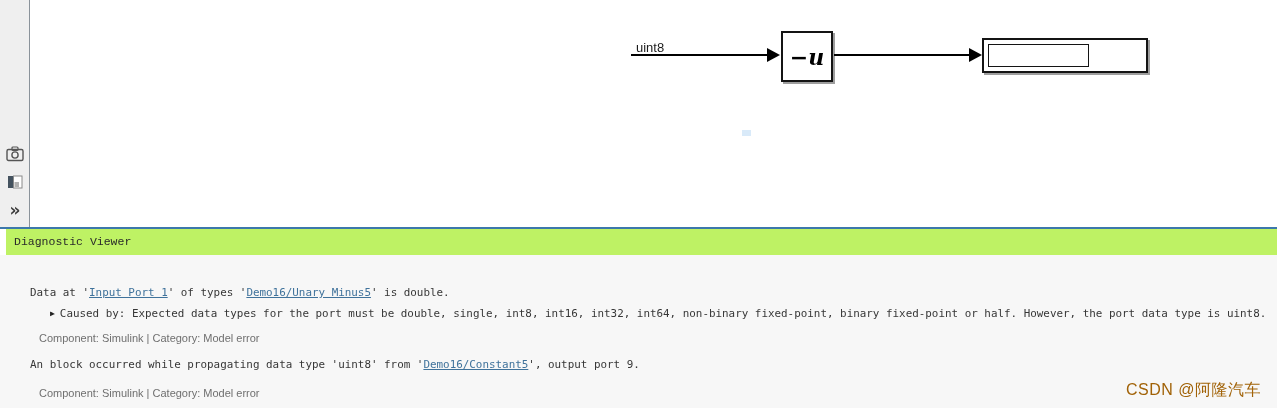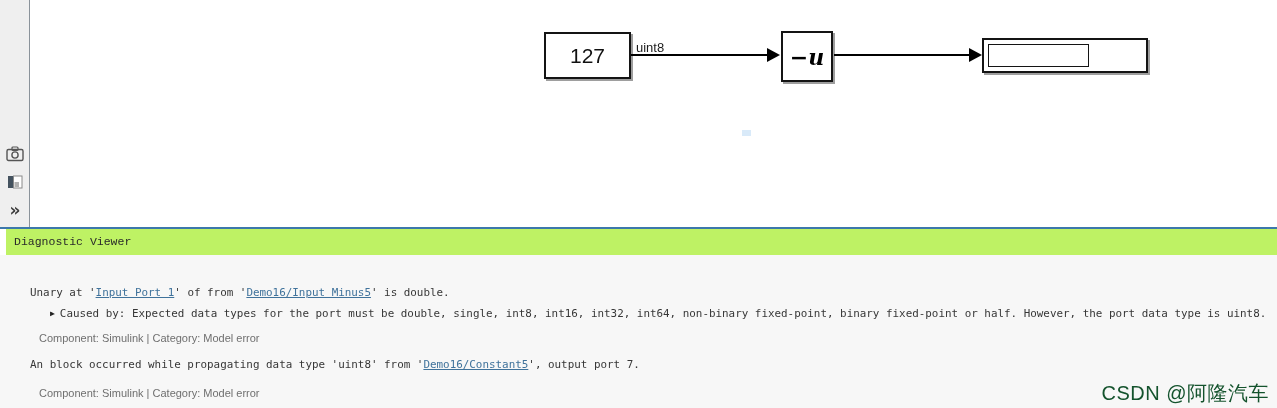--- a/index.html
+++ b/index.html
@@ -100,34 +100,31 @@
     position: absolute; left: 30px; white-space: nowrap;
     font-family: "Liberation Sans", sans-serif; font-size: 11px; color: #6f6f6f; margin-left: 9px;
   }
   .l-msg1   { top: 286px; }
   .l-cause1 { top: 307px; padding-left: 20px; }
   .l-meta1  { top: 332px; }
   .l-msg2   { top: 358px; }
   .l-meta2  { top: 387px; }
 
   .watermark {
-    position: absolute; right: 8px; top: 380px;
-    font-size: 20px; color: #14532d; letter-spacing: 0.5px;
+    position: absolute; right: 16px; top: 380px;
+    font-size: 16px; color: #a16207; letter-spacing: 0.5px;
     font-family: "Liberation Sans", sans-serif;
   }
 </style>
 </head>
 <body>
 
 <div class="screen">
 
   <div class="canvas">
-    <div class="sim-block constant-block">
-      <span class="val">127</span>
-    </div>
     <span class="signal-label">uint8</span>
 
     <div class="signal-line line-a"></div>
     <div class="arrow-head arrow-a"></div>
 
     <div class="sim-block unary-block">
       <span class="val">−u</span>
     </div>
 
     <div class="signal-line line-b"></div>
@@ -163,25 +160,25 @@
   <div class="panel-top-border"></div>
   <div class="dv-header">
     <span class="dv-title">Diagnostic Viewer</span>
   </div>
 
   <div class="dv-body">
     
     
   </div>
 
-  <div class="err-line l-msg1"><span>Unary at '</span><span class="err-link">Input Port 1</span><span>' of from '</span><span class="err-link">Demo16/Input Minus5</span><span>' is double.</span></div>
+  <div class="err-line l-msg1"><span>Data at '</span><span class="err-link">Input Port 1</span><span>' of types '</span><span class="err-link">Demo16/Unary Minus5</span><span>' is double.</span></div>
 
   <div class="err-line l-cause1"><span class="caused-marker">▶</span><span>Caused by: Expected data types for the port must be double, single, int8, int16, int32, int64, non-binary fixed-point, binary fixed-point or half. However, the port data type is uint8.</span></div>
 
   <div class="meta-line l-meta1">Component: Simulink | Category: Model error</div>
 
-  <div class="err-line l-msg2"><span>An block occurred while propagating data type 'uint8' from '</span><span class="err-link">Demo16/Constant5</span><span>', output port 7.</span></div>
+  <div class="err-line l-msg2"><span>An block occurred while propagating data type 'uint8' from '</span><span class="err-link">Demo16/Constant5</span><span>', output port 9.</span></div>
 
   <div class="meta-line l-meta2">Component: Simulink | Category: Model error</div>
 
   <div class="watermark">CSDN @阿隆汽车</div>
 
 </div>
 
 </body></html>

